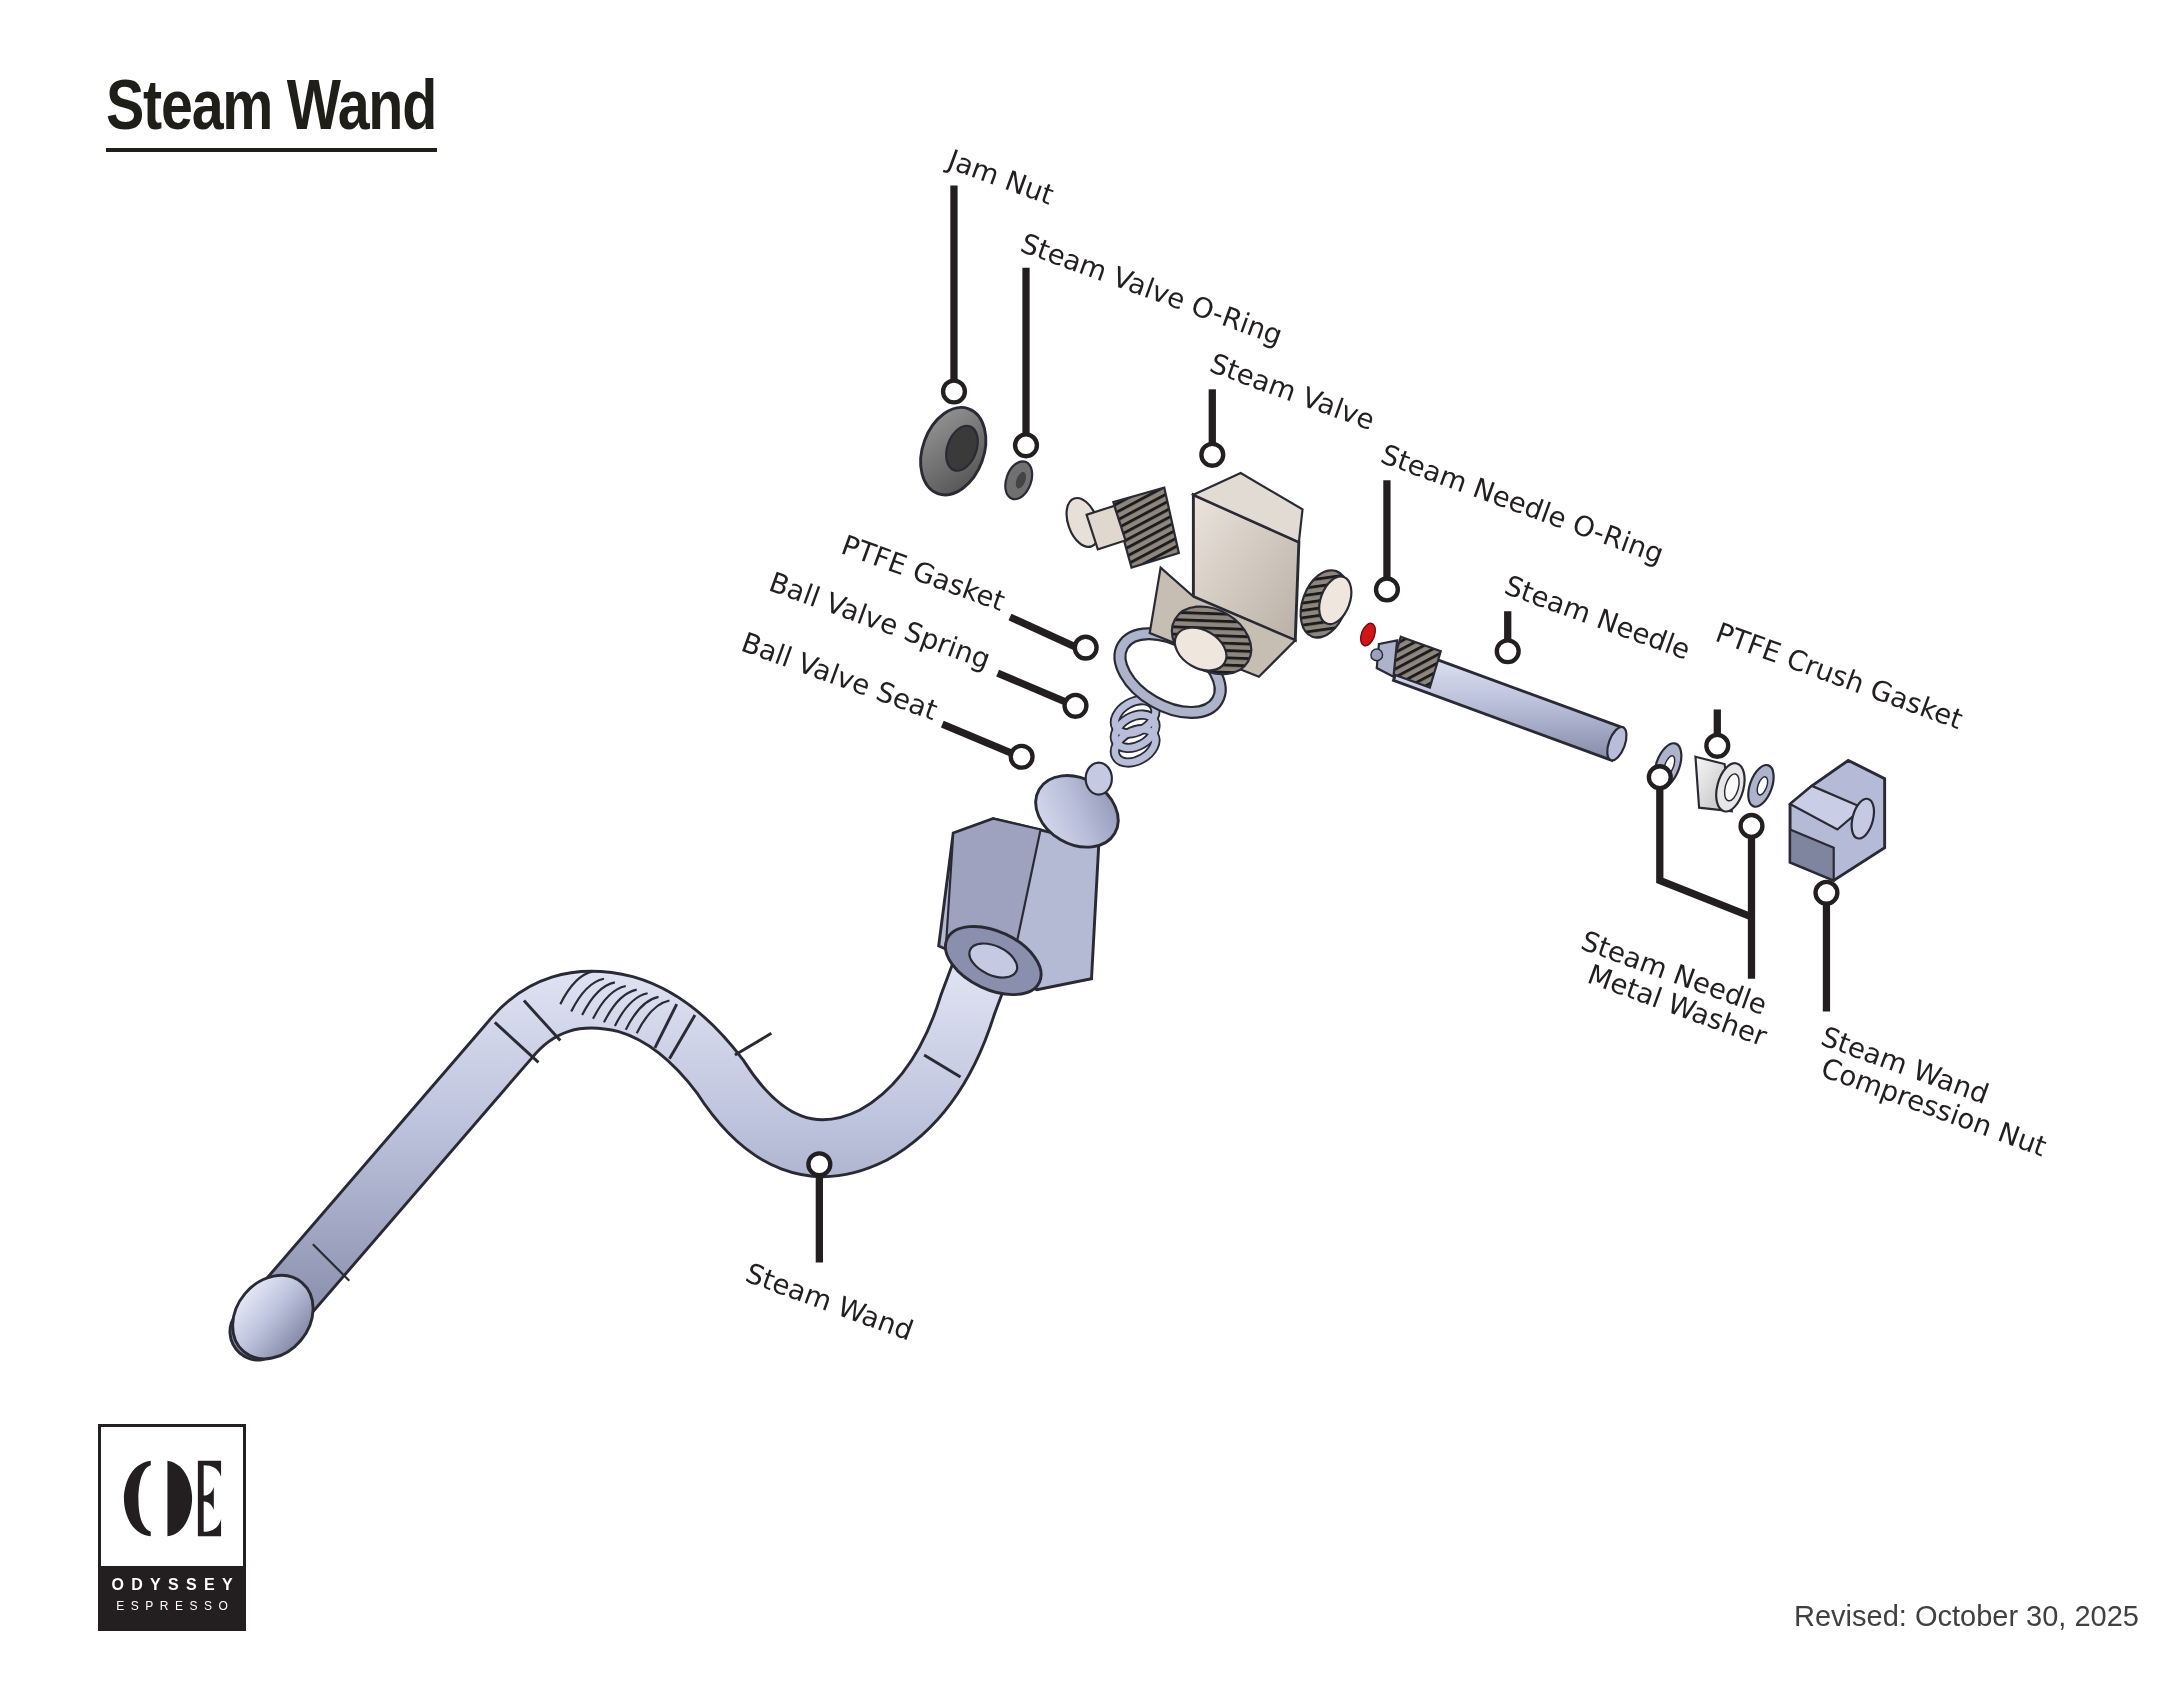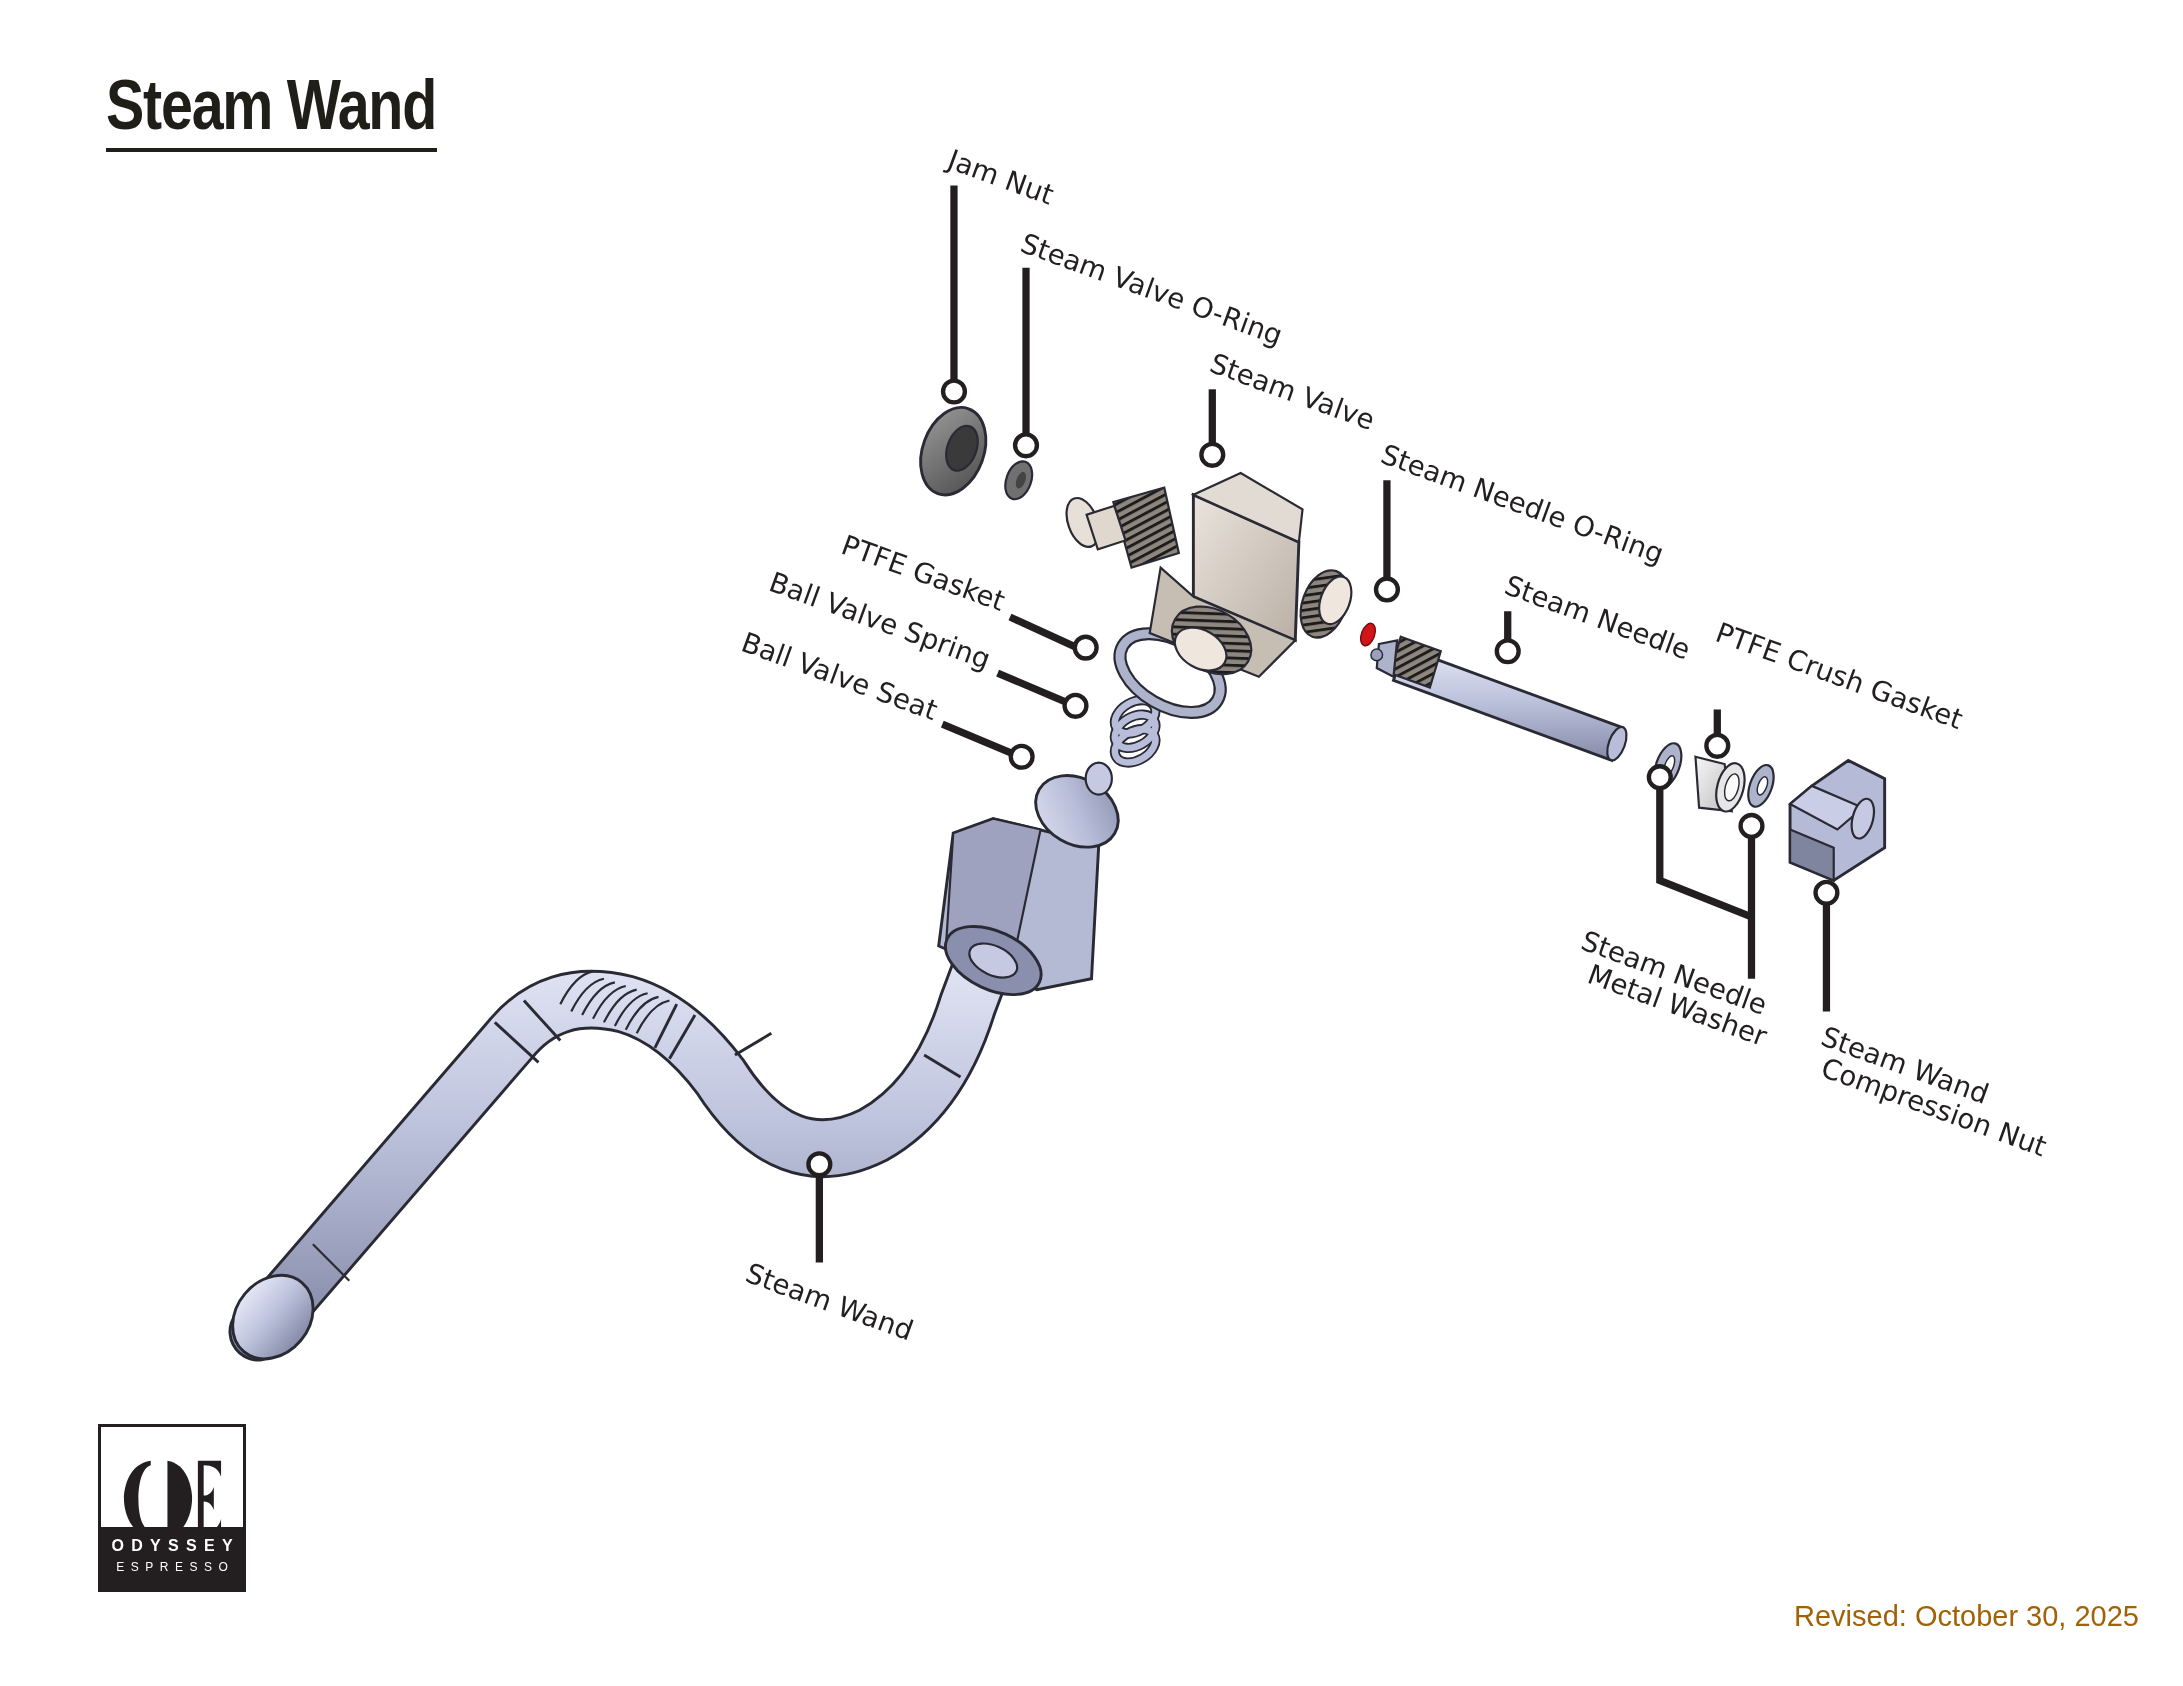--- a/index.html
+++ b/index.html
@@ -1,26 +1,26 @@
 <!DOCTYPE html>
 <html style="font-size:11.6px"><head>
 <meta charset="utf-8">
 <style>
   html,body{margin:0;padding:0;background:#ffffff;}
   body{width:2183px;height:1686px;position:relative;overflow:hidden;font-family:"DejaVu Sans",sans-serif;color:#231f20;}
   .title{position:absolute;left:106px;top:70px;font-family:"Liberation Sans Narrow","Liberation Sans",sans-serif;font-weight:bold;font-size:70px;letter-spacing:-1.5px;line-height:1;transform:scaleX(0.82);transform-origin:left top;color:#1f1e19;}
   .title-underline{position:absolute;left:106px;top:148px;width:331px;height:4.4px;background:#1f1e19;}
   svg.diagram{position:absolute;left:0;top:0;}
   .lbl{font-family:"DejaVu Sans",sans-serif;font-size:38px;fill:#231f20;}
-  .logo{position:absolute;left:98px;top:1424px;width:148px;height:168px;border:3.6px solid #231f20;box-sizing:border-box;background:#fff;}
+  .logo{position:absolute;left:98px;top:1424px;width:148px;height:207px;border:3.6px solid #231f20;box-sizing:border-box;background:#fff;}
   .logo .mark{position:absolute;left:0;top:0;width:100%;height:142px;display:flex;align-items:center;justify-content:center;}
   .logo .band{position:absolute;left:0;bottom:0;width:100%;height:62px;background:#231f20;color:#fff;text-align:center;}
   .logo .l1{font-family:"Liberation Sans",sans-serif;font-weight:bold;font-size:16px;letter-spacing:7.3px;padding-top:10.2px;padding-left:7.3px;}
   .logo .l2{font-family:"Liberation Sans",sans-serif;font-size:12px;letter-spacing:6.5px;padding-top:4.4px;padding-left:6.5px;}
-  .revised{position:absolute;right:44px;top:1600px;font-family:"Liberation Sans",sans-serif;font-size:29px;color:#a16207;}
+  .revised{position:absolute;right:44px;top:1600px;font-family:"Liberation Sans",sans-serif;font-size:29px;color:#404040;}
 </style>
 </head>
 <body>
 
 <div class="title">Steam Wand</div>
 <div class="title-underline"></div>
 
 <svg class="diagram" width="2183" height="1686" viewBox="0 0 3000 2317">
   <defs>
     <linearGradient id="gSteel" x1="0" y1="0" x2="1" y2="1">

